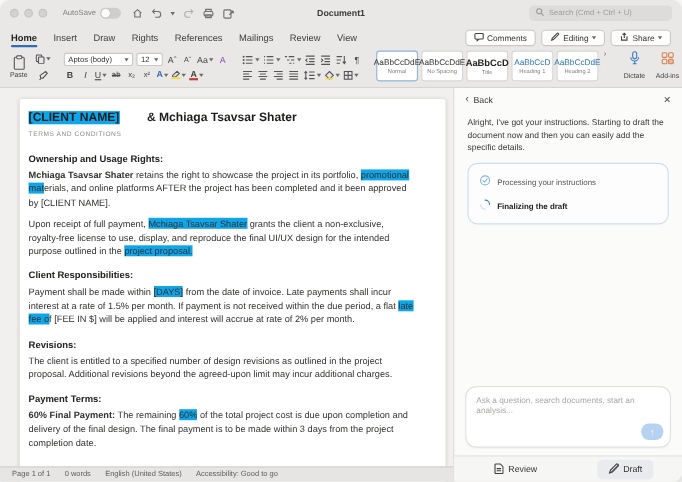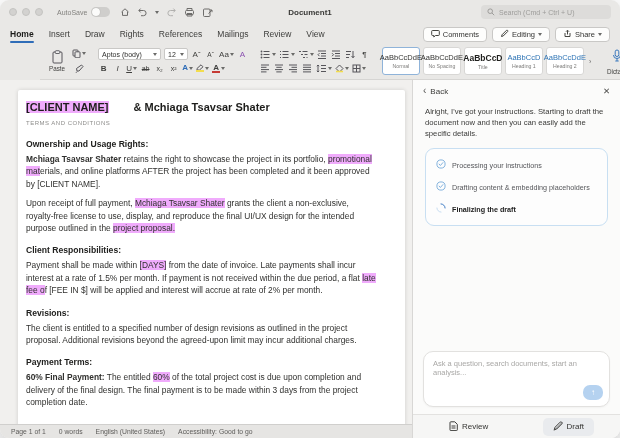--- a/index.html
+++ b/index.html
@@ -23,21 +23,21 @@
   
   .menurow{height:20px;display:flex;align-items:center;padding:0 10px;}
   .tabs{display:flex;gap:15px;height:100%;}
   .tab{font-size:8.5px;color:#3d3d3b;position:relative;height:100%;display:flex;align-items:center;cursor:default;}
   .tab.active{color:#1c1c1a;font-weight:700;}
   .tab.active::after{content:"";position:absolute;left:0;right:0;bottom:1px;height:2px;background:#2f6db8;border-radius:1px;}
   .menu-right{margin-left:auto;display:flex;gap:5px;}
   .pillbtn{display:flex;align-items:center;gap:3px;height:15px;padding:0 7px;background:#fdfdfc;
            border:1px solid #c9c8c6;border-radius:4px;font-size:7.5px;color:#333331;}
   
-  .ribbon{height:36px;display:flex;align-items:center;gap:5px;padding:2px 6px 3px;border-bottom:1px solid #d6d5d3;margin-left:40px;}
+  .ribbon{height:36px;display:flex;align-items:flex-start;gap:5px;padding:2px 6px 3px;border-bottom:1px solid #d6d5d3;}
   .vsep{width:1px;background:#d4d3d1;margin:3px 1px;}
   .rgroup{display:flex;flex-direction:column;justify-content:space-between;padding:1px 0;}
   .rrow{display:flex;align-items:center;gap:3px;height:14px;}
   .rbtn{display:flex;align-items:center;justify-content:center;min-width:11px;height:13px;border-radius:2px;gap:1px;}
   .rletter{font-size:8px;color:#3f3f3d;}
   .caret{width:0;height:0;border-left:2.5px solid transparent;border-right:2.5px solid transparent;border-top:3px solid #6b6b69;}
   .pastegrp{display:flex;gap:4px;align-items:center;}
   .pastebig{display:flex;flex-direction:column;align-items:center;justify-content:center;gap:1px;padding:0 3px;}
   .pastebig .lbl{font-size:6.3px;color:#3f3f3d;}
   .ministack{display:flex;flex-direction:column;justify-content:space-around;height:30px;}
@@ -58,21 +58,21 @@
   
   .content{position:absolute;left:0;top:80px;right:0;bottom:0;display:flex;}
   .docside{width:412px;position:relative;background:#f1f0ee;}
   .page{position:absolute;left:18px;top:10px;width:387px;bottom:-4px;background:#ffffff;
         border-radius:2px 2px 0 0;box-shadow:0 0 4px rgba(0,0,0,.14);
         padding:11px 27px 10px 8px;overflow:hidden;}
   .doc-h1{font-size:11px;font-weight:700;color:#1d1d1b;margin:0 0 7px 0;}
   .doc-sub{font-size:6px;color:#8e8d8b;letter-spacing:.5px;margin:0 0 13px 0;}
   .doc-heading{font-size:8.6px;font-weight:700;color:#222220;margin:11px 0 4px 0;}
   .doc-para{font-size:8.4px;line-height:12.4px;color:#30302e;margin:0 0 7px 0;}
-  .hl{background:#f0abfc;}
+  .hl{background:#0ea5e9;}
   .statusbar{position:absolute;left:0;bottom:0;width:412px;height:14px;background:#e6e5e3;
              border-top:1px solid #d0cfcd;display:flex;align-items:center;gap:13px;padding:0 11px;
              font-size:6.8px;color:#5d5c5a;}
   
   .panel{flex:1;background:#fbfbfa;border-left:1px solid #d8d7d5;display:flex;flex-direction:column;}
   .p-head{height:22px;display:flex;align-items:center;padding:0 10px;font-size:8px;color:#3b3b39;}
   .p-back{display:flex;align-items:center;gap:4px;}
   .p-back .chv{font-size:10px;color:#555553;line-height:1;}
   .p-close{margin-left:auto;font-size:8.5px;color:#4c4c4a;}
   .p-msg{padding:5px 12px 2px;font-size:7.7px;line-height:10.8px;color:#3a3a38;}
@@ -421,21 +421,21 @@
         <div class="doc-sub">TERMS AND CONDITIONS</div>
         <div id="doc-body">
             <div class="doc-heading">Ownership and Usage Rights:</div>
             <div class="doc-para"><span style="font-weight: 700;">Mchiaga Tsavsar Shater</span><span> retains the right to showcase the project in its portfolio, </span><span class="hl">promotional mat</span><span>erials, and online platforms AFTER the project has been completed and it been approved by [CLIENT NAME].</span></div>
             <div class="doc-para"><span>Upon receipt of full payment, </span><span class="hl">Mchiaga Tsavsar Shater</span><span> grants the client a non-exclusive, royalty-free license to use, display, and reproduce the final UI/UX design for the intended purpose outlined in the </span><span class="hl">project proposal.</span></div>
             <div class="doc-heading">Client Responsibilities:</div>
             <div class="doc-para"><span>Payment shall be made within </span><span class="hl">[DAYS]</span><span> from the date of invoice. Late payments shall incur interest at a rate of 1.5% per month. If payment is not received within the due period, a flat </span><span class="hl">late fee o</span><span>f [FEE IN $] will be applied and interest will accrue at rate of 2% per month.</span></div>
             <div class="doc-heading">Revisions:</div>
             <div class="doc-para"><span>The client is entitled to a specified number of design revisions as outlined in the project proposal. Additional revisions beyond the agreed-upon limit may incur additional charges.</span></div>
             <div class="doc-heading">Payment Terms:</div>
-            <div class="doc-para"><span style="font-weight: 700; margin-top: 28px;">60% Final Payment:</span><span> The entitled </span><span class="hl">60%</span><span> of the total project cost is due upon completion and delivery of the final design. The final payment is to be made within 3 days from the project completion date.</span></div>
+            <div class="doc-para"><span style="font-weight: 700; margin-top: 28px;">60% Final Payment:</span><span> The remaining </span><span class="hl">60%</span><span> of the total project cost is due upon completion and delivery of the final design. The final payment is to be made within 3 days from the project completion date.</span></div>
           </div>
       </div>
       <div class="statusbar" id="status-bar">
           <span>Page 1 of 1</span>
           <span>0 words</span>
           <span>English (United States)</span>
           <span>Accessibility: Good to go</span>
         </div>
     </div>
 
@@ -448,27 +448,20 @@
         <span class="p-close">✕</span>
       </div>
       <div class="p-msg">Alright, I've got your instructions. Starting to draft the document now and then you can easily add the specific details.</div>
       <div class="p-card" id="steps-card">
           <div class="step">
             <span><svg width="10" height="10" viewBox="0 0 10 10">
                 <circle cx="5" cy="5" r="4.1" fill="none" stroke="#84b3de"></circle>
                 <path d="M3.1 5.1 4.4 6.5 6.9 3.6" fill="none" stroke="#84b3de" stroke-linecap="round"></path>
               </svg></span>
             <span>Processing your instructions</span>
-          </div>
-          <div class="step">
-            <span><svg width="10" height="10" viewBox="0 0 10 10">
-                <circle cx="5" cy="5" r="4.1" fill="none" stroke="#84b3de"></circle>
-                <path d="M3.1 5.1 4.4 6.5 6.9 3.6" fill="none" stroke="#84b3de" stroke-linecap="round"></path>
-              </svg></span>
-            <span>Drafting content &amp; embedding placeholders</span>
           </div>
           <div class="step active">
             <span><svg width="10" height="10" viewBox="0 0 10 10">
                 <path d="M5 .9 A4.1 4.1 0 0 1 9.1 5" fill="none" stroke="#3f7cc4" stroke-linecap="round"></path>
                 <path d="M.9 5 A4.1 4.1 0 0 0 5 9.1" fill="none" stroke="#c6dcf1" stroke-linecap="round"></path>
               </svg></span>
             <span>Finalizing the draft</span>
           </div>
         </div>
       <div class="p-spacer"></div>

